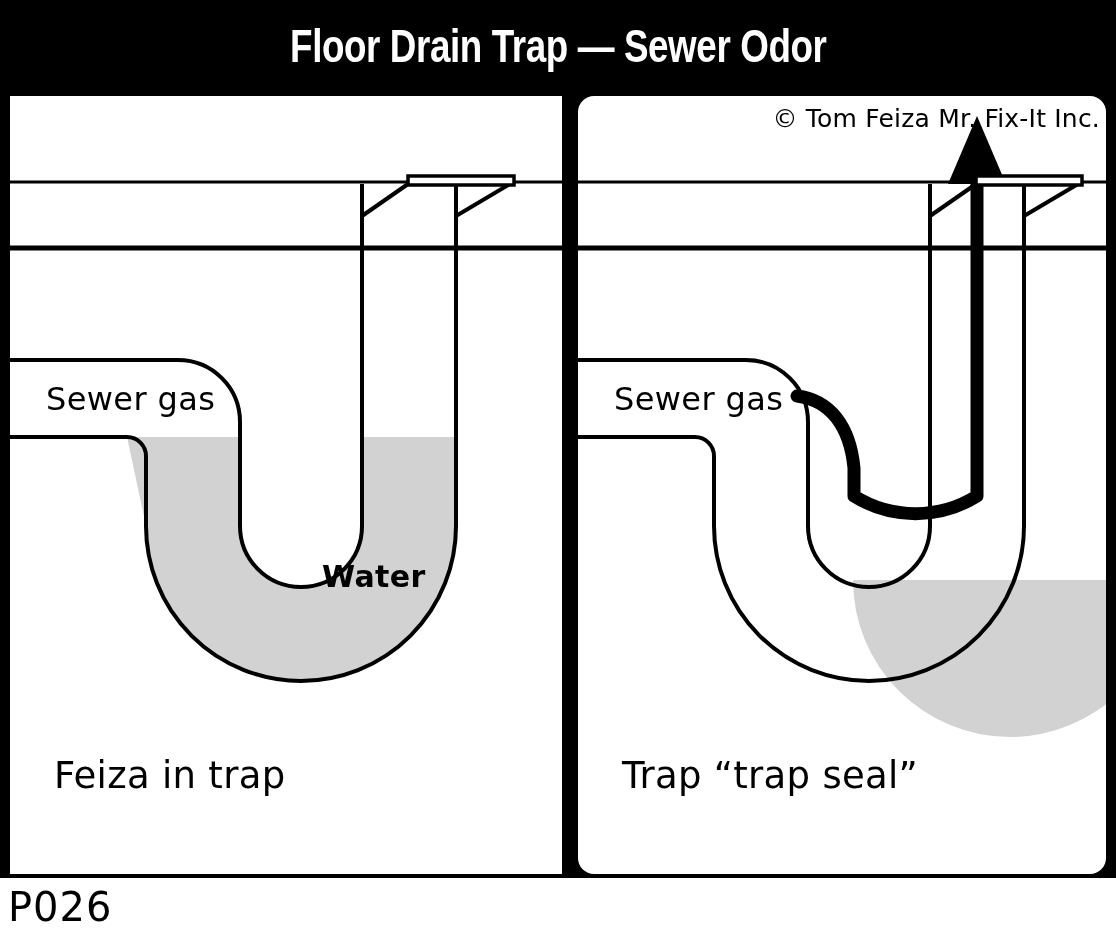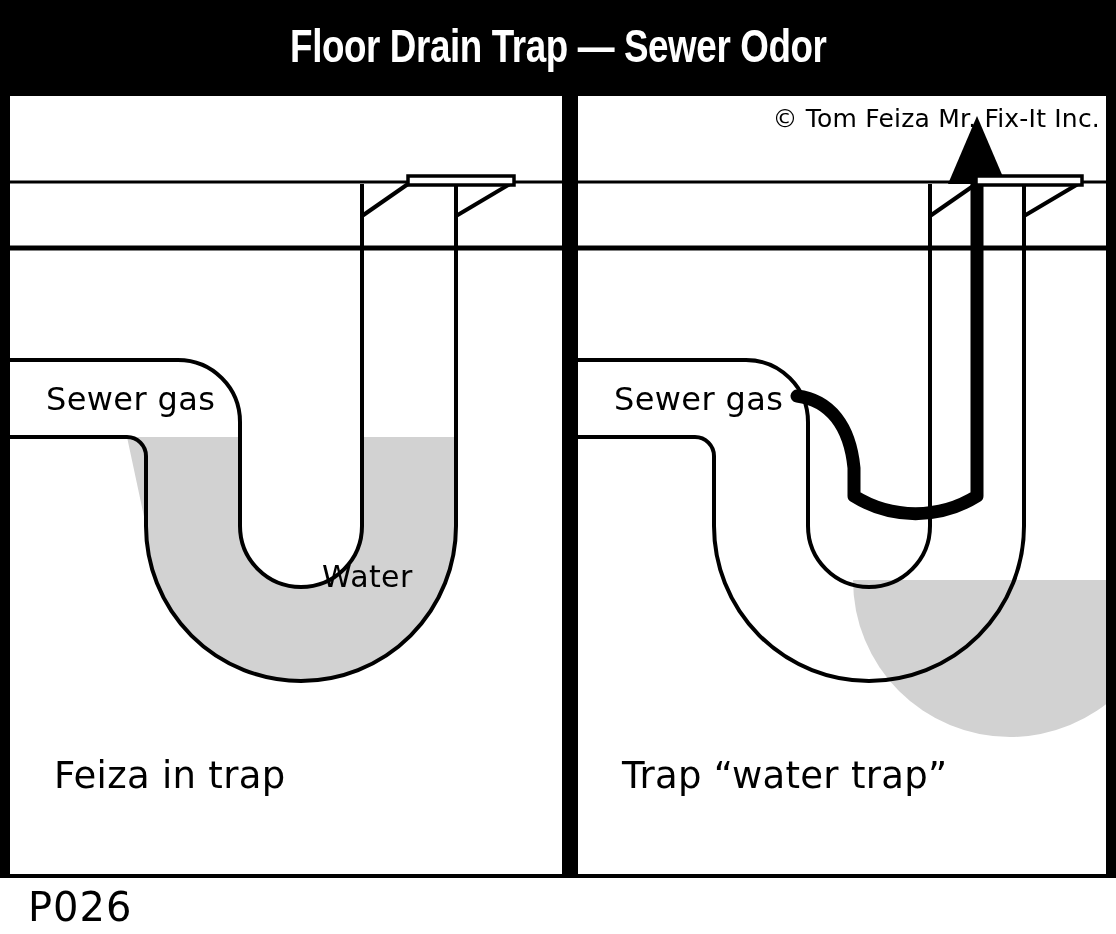--- a/index.html
+++ b/index.html
@@ -33,21 +33,21 @@
     white-space:nowrap;
     line-height:1;
   }
 
   
   .panel{
     position:absolute;top:96px;height:778px;
     background:#ffffff;overflow:hidden;
   }
   .panel-left{left:10px;width:552px;}
-  .panel-right{left:578px;width:528px;}
+  .panel-right{left:578px;width:528px;border-radius:16px;}
 
   .panel svg{display:block;position:absolute;left:0;top:0;}
 
   
   .hand{
     font-family:"DejaVu Sans", sans-serif;
     color:#000000;
     white-space:pre;
   }
   .copyright{
@@ -57,21 +57,21 @@
   .label-sewer{
     position:absolute;font-size:32px;letter-spacing:0.4px;
   }
   .label-water{
     position:absolute;font-size:30px;letter-spacing:0.4px;
   }
   .caption{
     position:absolute;font-size:37px;line-height:1.27;letter-spacing:0.3px;
   }
   .code{
-    position:absolute;left:28px;top:884px;
+    position:absolute;left:8px;top:884px;
     font-size:40px;letter-spacing:1px;
     font-family:"DejaVu Sans", sans-serif;color:#000000;
   }
 </style>
 </head>
 <body>
 
 <div id="page">
 
   <div class="poster"></div>
@@ -109,21 +109,21 @@
       <line x1="0" y1="86" x2="552" y2="86" stroke="#000000" stroke-width="3"></line>
 
       <path fill="none" stroke="#000000" stroke-width="4" d="M 398,88 L 352,120"></path>
       <path fill="none" stroke="#000000" stroke-width="4" d="M 500,88 L 446,120"></path>
 
       <rect x="398" y="80" width="106" height="9" fill="#ffffff" stroke="#000000" stroke-width="3.5"></rect>
     </svg>
 
     <div class="hand label-sewer" style="left:36px;top:284px;">Sewer gas</div>
 
-    <div class="hand label-water" style="left:312px;top:463px;">Water</div>
+    <div class="hand label-water" style="left:312px;top:463px;font-weight:bold;">Water</div>
 
     <div class="hand caption" style="left:44px;top:563px;">
       <div>Feiza in trap</div>
       
       
     </div>
   </div>
 
   <div class="panel panel-right">
 
@@ -161,21 +161,21 @@
       <path fill="none" stroke="#000000" stroke-width="4" d="M 500,88 L 446,120"></path>
 
       <rect x="398" y="80" width="106" height="9" fill="#ffffff" stroke="#000000" stroke-width="3.5"></rect>
     </svg>
 
     <div class="hand copyright">© Tom Feiza Mr. Fix-It Inc.</div>
 
     <div class="hand label-sewer" style="left:36px;top:284px;">Sewer gas</div>
 
     <div class="hand caption" style="left:44px;top:563px;">
-      <div>Trap “water trap”</div>
+      <div>Trap “trap seal”</div>
       
       
     </div>
   </div>
 
   <div class="code">P026</div>
 
 </div>
 
 </body></html>

